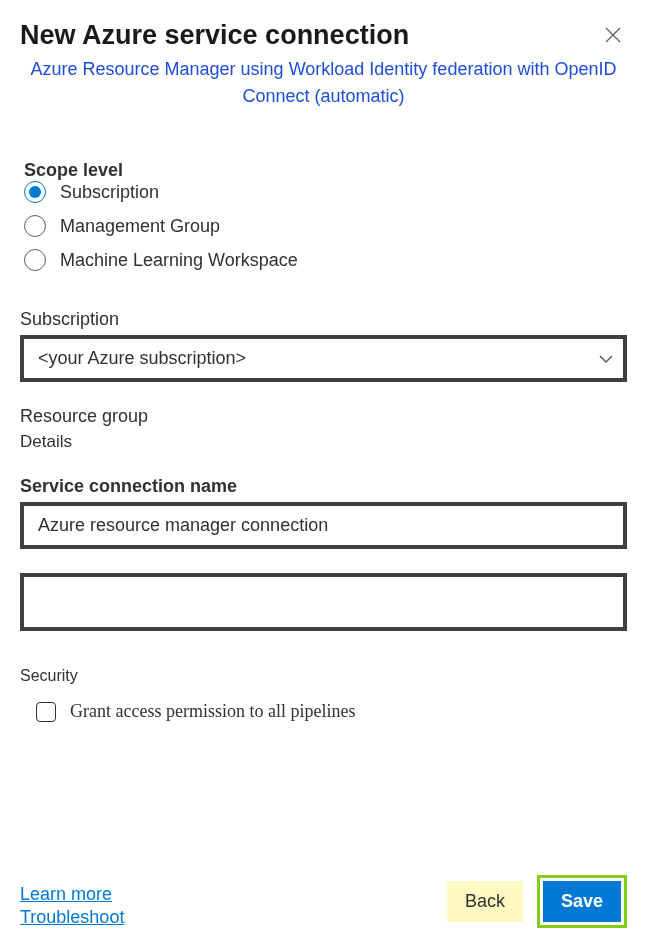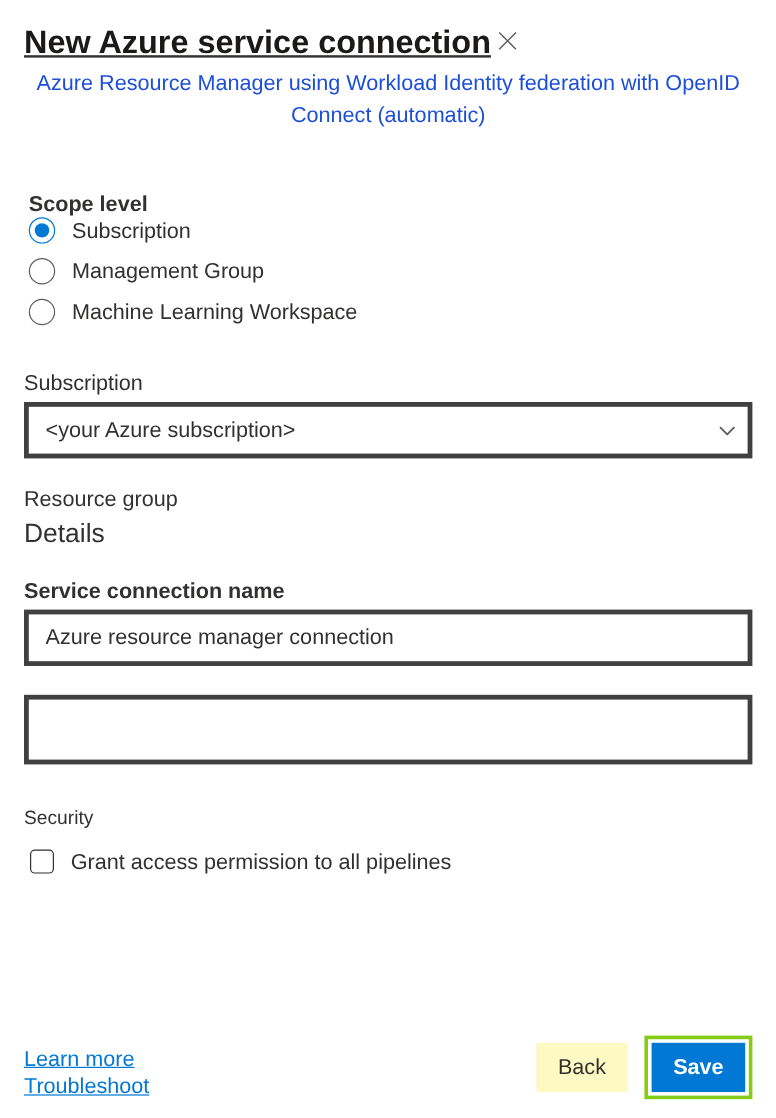--- a/index.html
+++ b/index.html
@@ -11,24 +11,23 @@
       font-family: "Segoe UI", -apple-system, BlinkMacSystemFont, sans-serif;
       color: #323130;
       background: #fff;
       width: 647px;
       height: 932px;
       padding: 20px;
       position: relative;
     }
     .header {
       display: flex;
-      justify-content: flex-start;
+      justify-content: space-between;
       align-items: flex-start;
       margin-bottom: 4px;
-      text-decoration: underline;
     }
     .title {
       font-size: 27px;
       font-weight: 600;
       color: #1b1a19;
     }
     .close-btn {
       background: none;
       border: none;
       font-size: 20px;
@@ -124,54 +123,55 @@
     }
     .text-field {
       padding: 9px 14px;
     }
     .textarea-field {
       padding: 10px 14px;
       height: 58px;
       resize: none;
     }
     .details-label {
-      font-size: 22px;
+      font-size: 17px;
       color: #323130;
       margin-top: 4px;
       margin-bottom: 24px;
     }
     .security-section {
       margin-top: 32px;
     }
     .security-heading {
       font-size: 16px;
       color: #323130;
       margin-bottom: 16px;
     }
     .checkbox-item {
       display: flex;
-      align-items: flex-start;
+      align-items: flex-end;
       gap: 14px;
-      margin-left: 5px;
+      margin-left: 16px;
+      font-family: Liberation Serif, serif;
     }
     .checkbox-box {
       width: 20px;
       height: 20px;
       border: 1.5px solid #323130;
       border-radius: 4px;
       cursor: pointer;
       flex-shrink: 0;
     }
     .checkbox-label {
       font-size: 18px;
       color: #323130;
     }
     .footer {
       position: absolute;
-      bottom: 16px;
+      bottom: 4px;
       left: 20px;
       right: 20px;
       display: flex;
       justify-content: space-between;
       align-items: flex-end;
     }
     .links {
       display: flex;
       flex-direction: column;
       gap: 2px;

